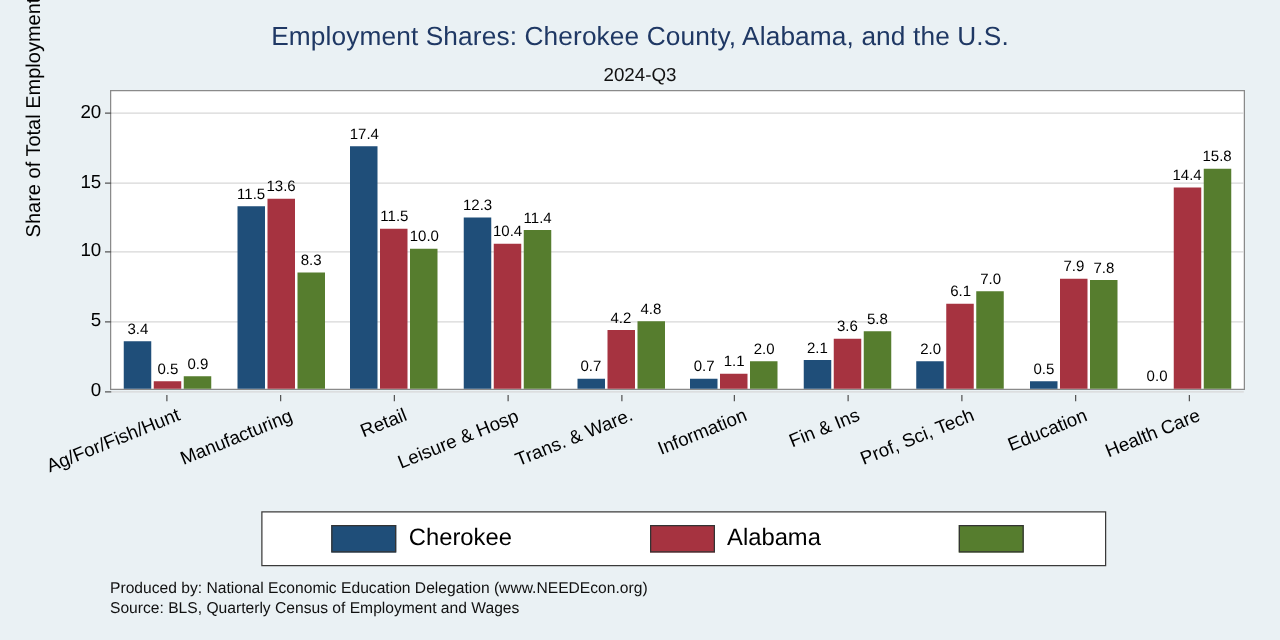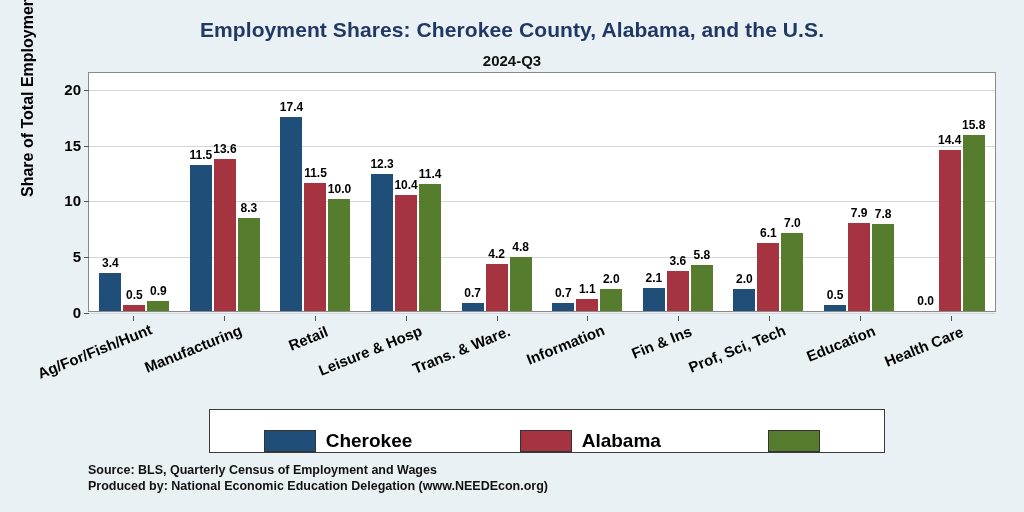--- a/index.html
+++ b/index.html
@@ -10,21 +10,20 @@
     width: 1024px;
     height: 512px;
     background: #eaf1f4;
     font-family: "Liberation Sans", sans-serif;
     overflow: hidden;
   }
   #page {
     position: relative;
     width: 1024px;
     height: 432px;
-    font-weight: bold;
   }
   .title {
     position: absolute;
     top: 18px;
     left: 0;
     width: 1024px;
     text-align: center;
     font-size: 21px;
     color: #1f3864;
     letter-spacing: 0.1px;
@@ -151,21 +150,21 @@
     position: absolute;
     left: 209px;
     top: 409px;
     width: 676px;
     height: 44px;
     background: #ffffff;
     border: 1px solid #3a3a3a;
     box-sizing: border-box;
     display: flex;
     flex-direction: row;
-    align-items: flex-end;
+    align-items: center;
     justify-content: space-around;
   }
   .legend-item {
     display: flex;
     flex-direction: row;
     align-items: center;
   }
   .legend-swatch {
     width: 52px;
     height: 22px;
@@ -388,17 +387,17 @@
       <div class="legend-item">
         <div class="legend-swatch" style="background: rgb(166, 51, 64);"></div>
         <div class="legend-text">Alabama</div>
       </div>
       <div class="legend-item">
         <div class="legend-swatch" style="background: rgb(86, 125, 46);"></div>
       </div>
     </div>
 
   <div class="footer">
+    <div>Produced by: National Economic Education Delegation (www.NEEDEcon.org)</div>
     <div>Source: BLS, Quarterly Census of Employment and Wages</div>
-    <div>Produced by: National Economic Education Delegation (www.NEEDEcon.org)</div>
   </div>
 
 </div>
 
 </body></html>

